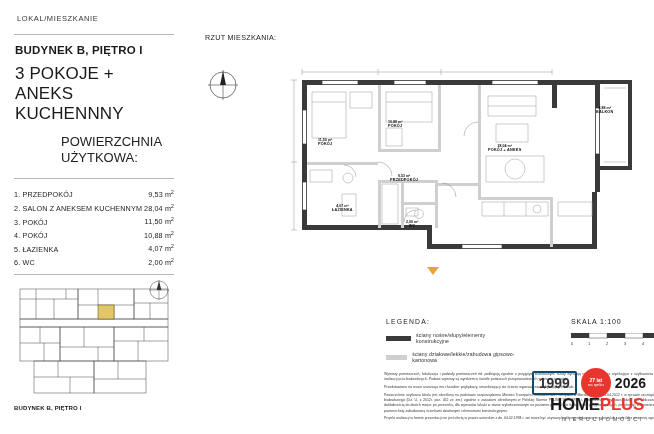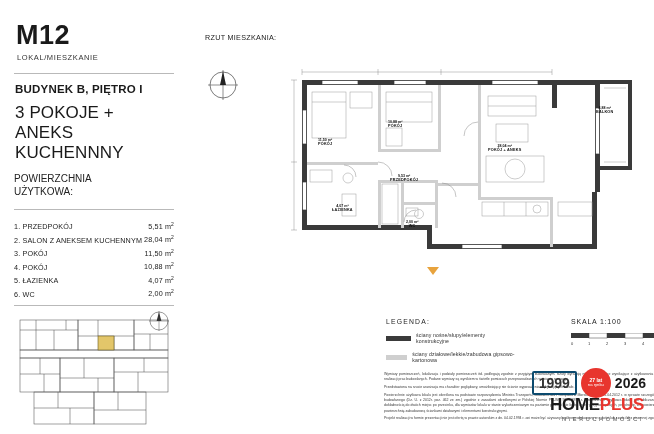--- a/index.html
+++ b/index.html
@@ -27,21 +27,21 @@
     font-size:7.5px; letter-spacing:0.6px; color:#333; margin-left:3px;
   }
   .rule { height:1px; background:#b9b9b9; margin:11px 0 9px 0; }
   .bld {
     font-size:11.5px; font-weight:700; letter-spacing:0.2px; margin:2px 0 8px 1px;
   }
   .rooms {
     font-size:17px; font-weight:400; letter-spacing:0.1px; margin:4px 0 10px 1px;
   }
   .area-row { display:flex; align-items:flex-end; gap:6px; margin-top:6px; }
-  .area-label { font-size:10px; line-height:1.25; color:#222; width:52px; }
+  .area-label { font-size:13px; line-height:1.25; color:#222; width:52px;margin-left:47px; }
   .area-value { font-size:21px; font-weight:700; letter-spacing:0.3px; }
   .area-value sup { font-size:11px; vertical-align:super; }
 
   .list { margin-top:8px; }
   .list-item {
     display:flex; justify-content:space-between; align-items:baseline;
     font-size:7.2px; letter-spacing:0.15px; padding:1.6px 0; color:#1a1a1a;
   }
   .list-item .nm { text-transform:uppercase; }
   .list-item .val { font-variant-numeric:tabular-nums; white-space:nowrap; }
@@ -121,38 +121,37 @@
     border-top:8px solid #e8a33d;
   }
 </style>
 </head>
 <body>
 
 <div class="page">
 
   <div class="left">
 
-    <div class="unit-code">M12</div>
     <div class="unit-sub">LOKAL/MIESZKANIE</div>
 
     <div class="rule"></div>
 
     <div class="bld">BUDYNEK B, PIĘTRO I</div>
     <div class="rooms">3 POKOJE + ANEKS KUCHENNNY</div>
 
     <div class="area-row">
       <div class="area-label">POWIERZCHNIA UŻYTKOWA:</div>
     </div>
 
     <div class="rule"></div>
 
     <div class="list">
       <div class="list-item">
         <span class="nm"><span>1.</span> <span>PRZEDPOKÓJ</span></span>
-        <span class="val"><span>5,51 m</span><sup>2</sup></span>
+        <span class="val"><span>9,53 m</span><sup>2</sup></span>
       </div>
       <div class="list-item">
         <span class="nm"><span>2.</span> <span>SALON Z ANEKSEM KUCHENNYM</span></span>
         <span class="val"><span>28,04 m</span><sup>2</sup></span>
       </div>
       <div class="list-item">
         <span class="nm"><span>3.</span> <span>POKÓJ</span></span>
         <span class="val"><span>11,50 m</span><sup>2</sup></span>
       </div>
       <div class="list-item">

